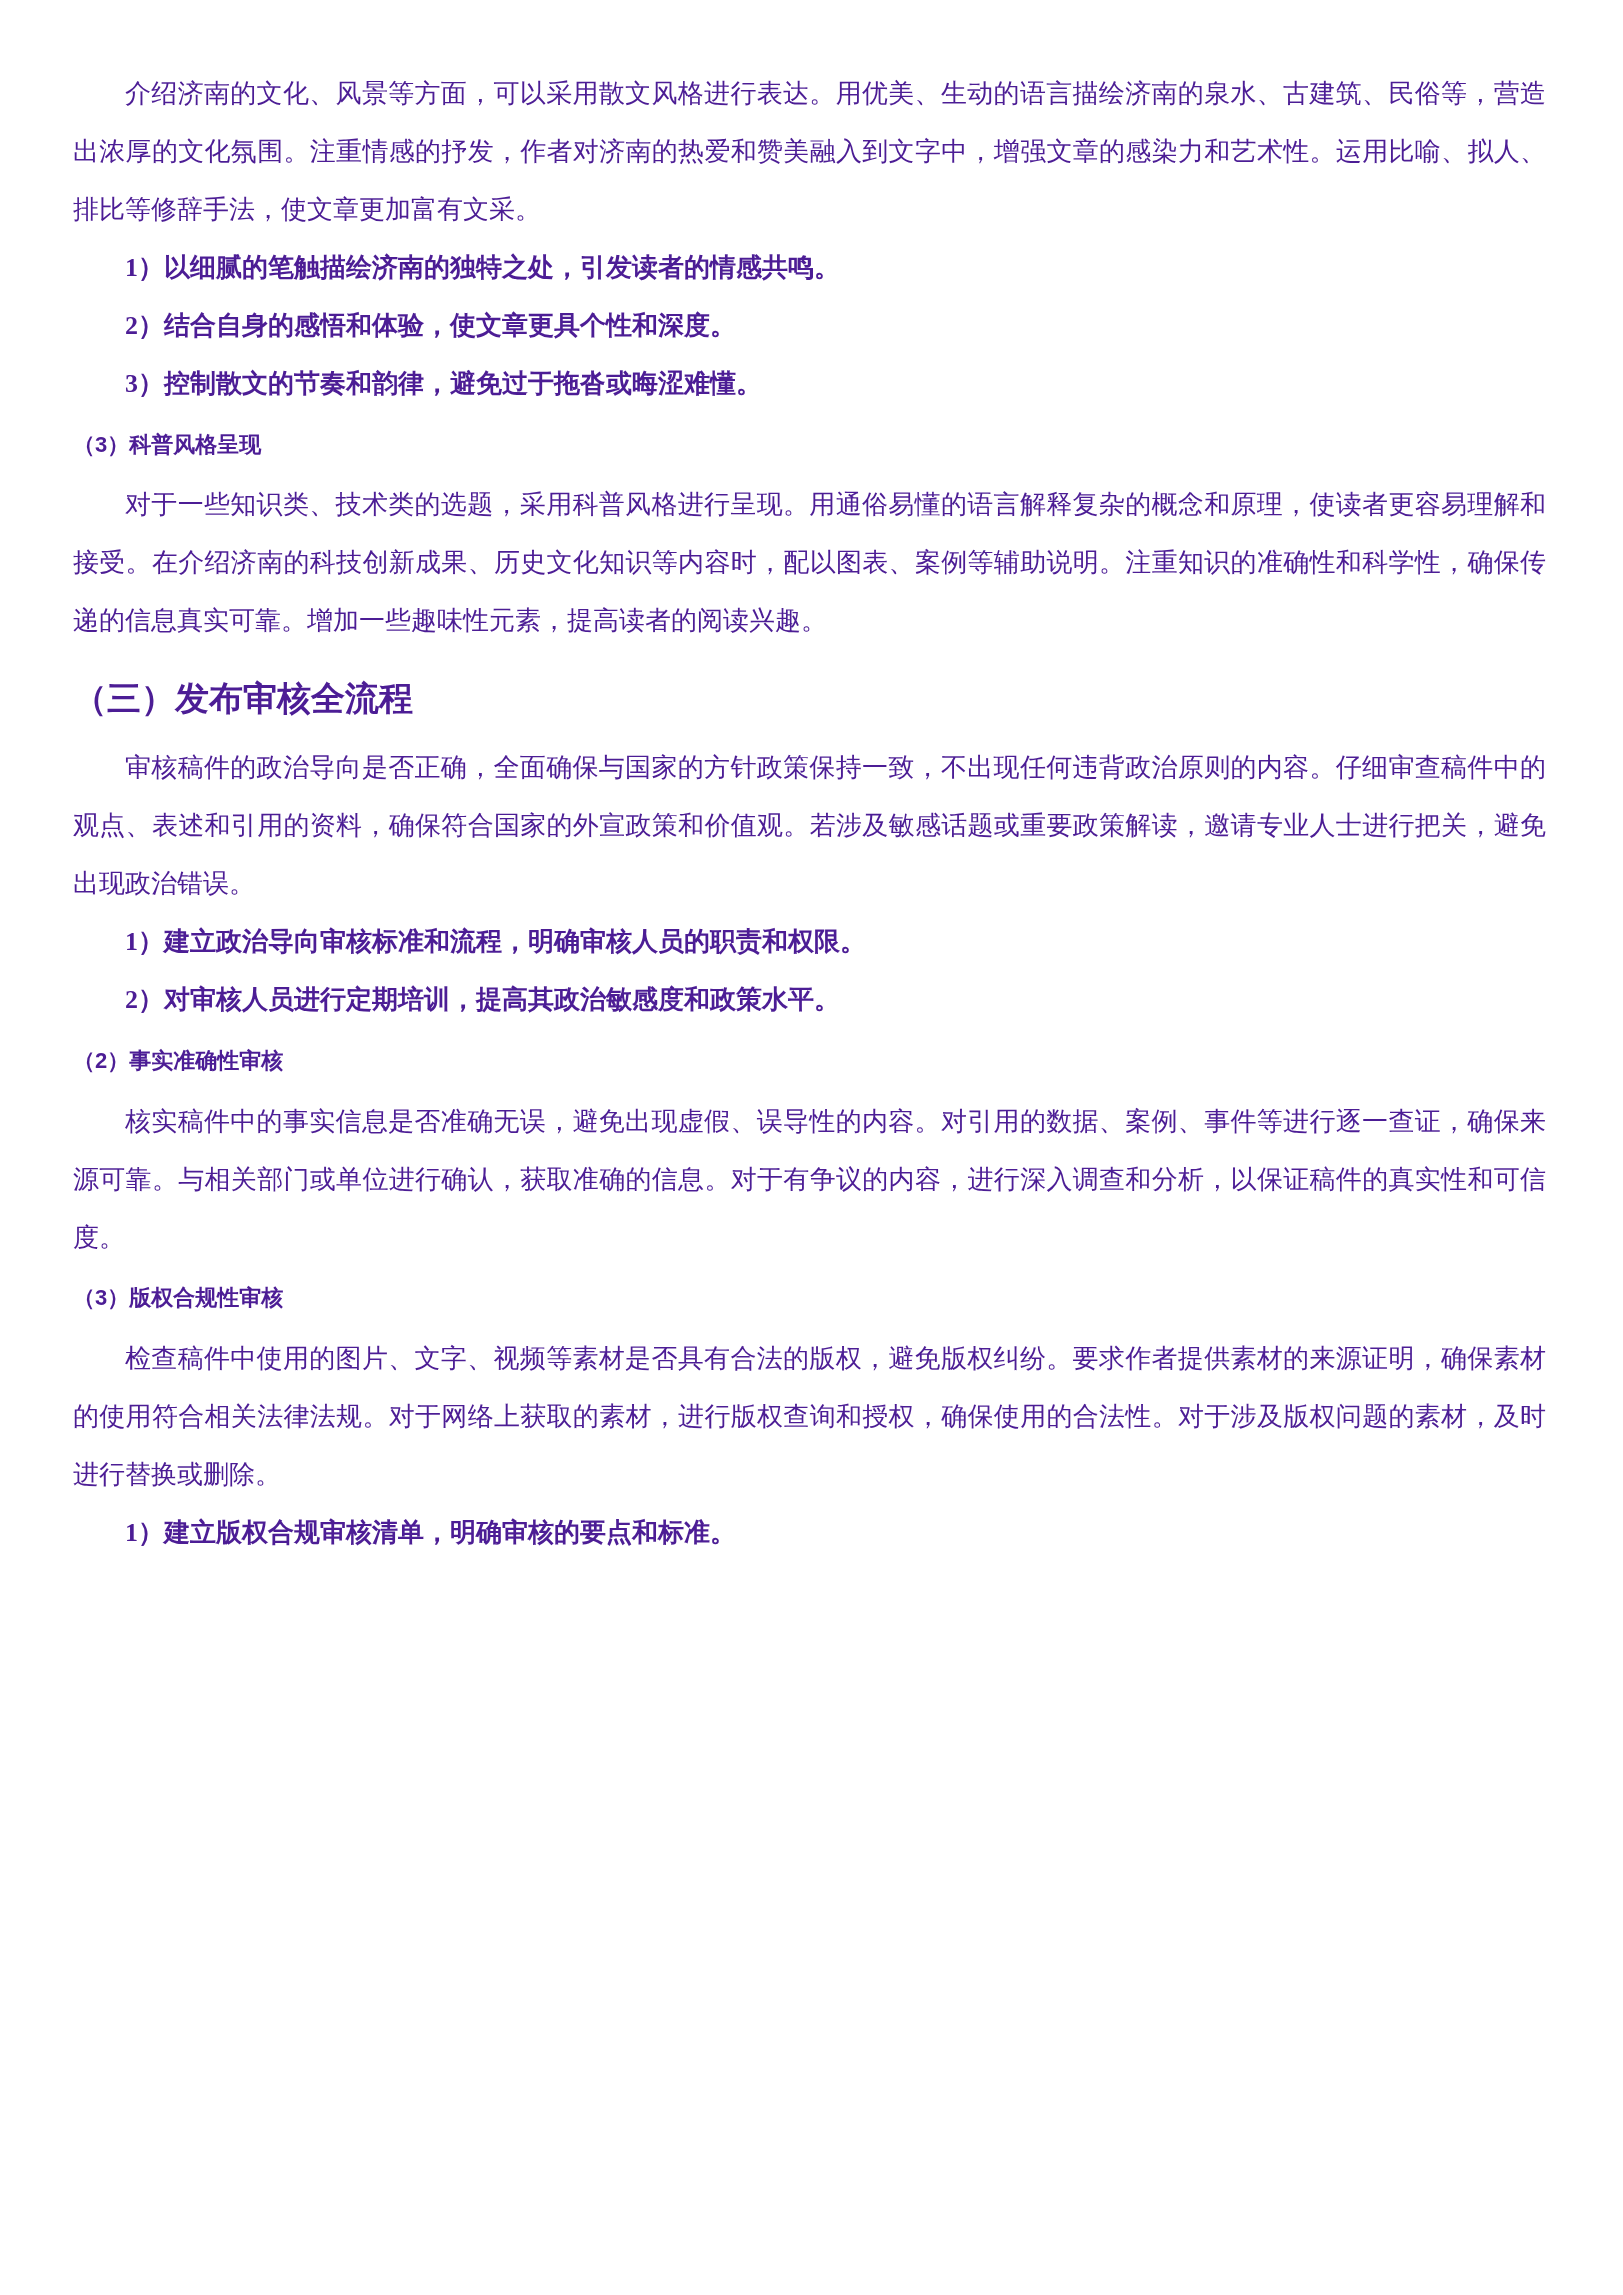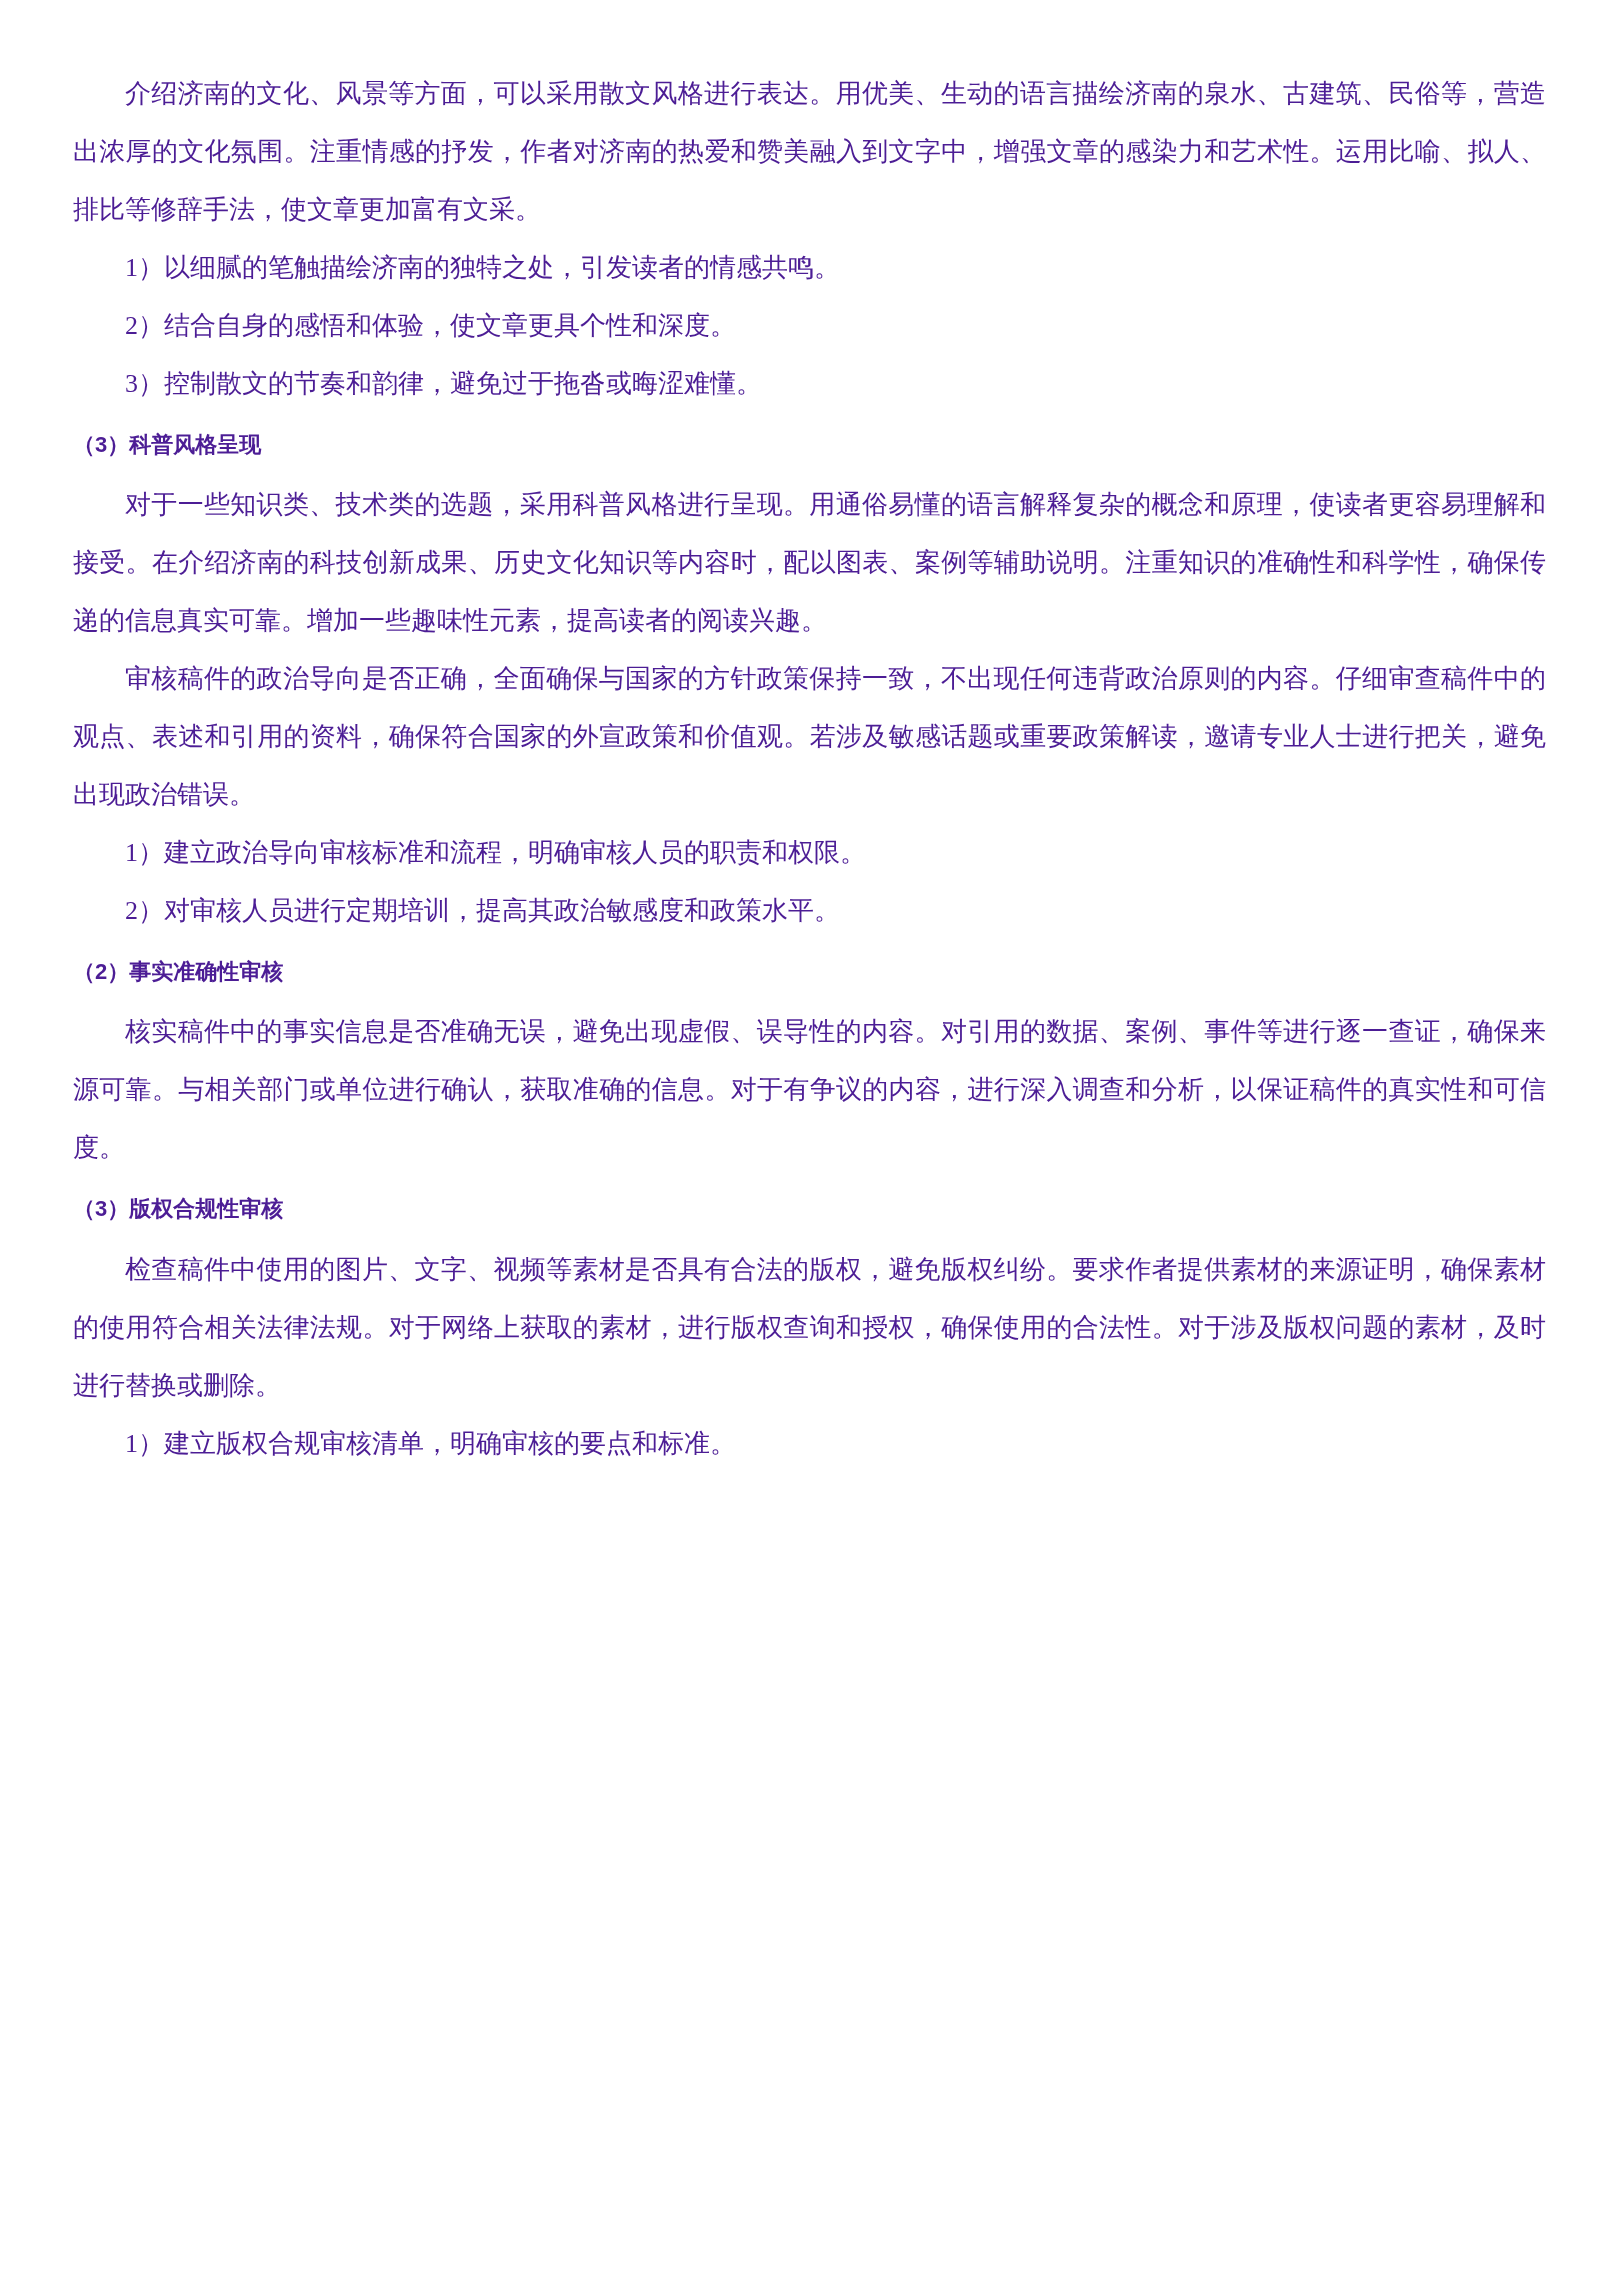--- a/index.html
+++ b/index.html
@@ -22,20 +22,21 @@
   }
   .para {
     margin: 0;
     text-indent: 2em;
     text-align: justify;
     text-justify: inter-ideograph;
   }
   .list-item {
     margin: 0;
     text-indent: 2em;
+    font-weight: bold;
   }
   .heading-1 {
     margin: 17px 0 9.2px 0;
     font-family: "Liberation Sans", "DejaVu Sans", sans-serif;
     font-size: 34px;
     font-weight: bold;
     line-height: 63px;
   }
   .heading-2 {
     margin: 3.9px 0;
@@ -55,20 +56,21 @@
 </head>
 <body>
 
 <div class="page">
   <p class="para">介绍济南的文化、风景等方面，可以采用散文风格进行表达。用优美、生动的语言描绘济南的泉水、古建筑、民俗等，营造出浓厚的文化氛围。注重情感的抒发，作者对济南的热爱和赞美融入到文字中，增强文章的感染力和艺术性。运用比喻、拟人、排比等修辞手法，使文章更加富有文采。</p>
   <p class="list-item">1）以细腻的笔触描绘济南的独特之处，引发读者的情感共鸣。</p>
   <p class="list-item">2）结合自身的感悟和体验，使文章更具个性和深度。</p>
   <p class="list-item">3）控制散文的节奏和韵律，避免过于拖沓或晦涩难懂。</p>
   <h4 class="heading-3">（3）科普风格呈现</h4>
   <p class="para">对于一些知识类、技术类的选题，采用科普风格进行呈现。用通俗易懂的语言解释复杂的概念和原理，使读者更容易理解和接受。在介绍济南的科技创新成果、历史文化知识等内容时，配以图表、案例等辅助说明。注重知识的准确性和科学性，确保传递的信息真实可靠。增加一些趣味性元素，提高读者的阅读兴趣。</p>
+  <h2 class="heading-1">（三）发布审核全流程</h2>
   <p class="para">审核稿件的政治导向是否正确，全面确保与国家的方针政策保持一致，不出现任何违背政治原则的内容。仔细审查稿件中的观点、表述和引用的资料，确保符合国家的外宣政策和价值观。若涉及敏感话题或重要政策解读，邀请专业人士进行把关，避免出现政治错误。</p>
   <p class="list-item">1）建立政治导向审核标准和流程，明确审核人员的职责和权限。</p>
   <p class="list-item">2）对审核人员进行定期培训，提高其政治敏感度和政策水平。</p>
   <h4 class="heading-3">（2）事实准确性审核</h4>
   <p class="para">核实稿件中的事实信息是否准确无误，避免出现虚假、误导性的内容。对引用的数据、案例、事件等进行逐一查证，确保来源可靠。与相关部门或单位进行确认，获取准确的信息。对于有争议的内容，进行深入调查和分析，以保证稿件的真实性和可信度。</p>
   <h4 class="heading-3">（3）版权合规性审核</h4>
   <p class="para">检查稿件中使用的图片、文字、视频等素材是否具有合法的版权，避免版权纠纷。要求作者提供素材的来源证明，确保素材的使用符合相关法律法规。对于网络上获取的素材，进行版权查询和授权，确保使用的合法性。对于涉及版权问题的素材，及时进行替换或删除。</p>
   <p class="list-item">1）建立版权合规审核清单，明确审核的要点和标准。</p>
 </div>
 

